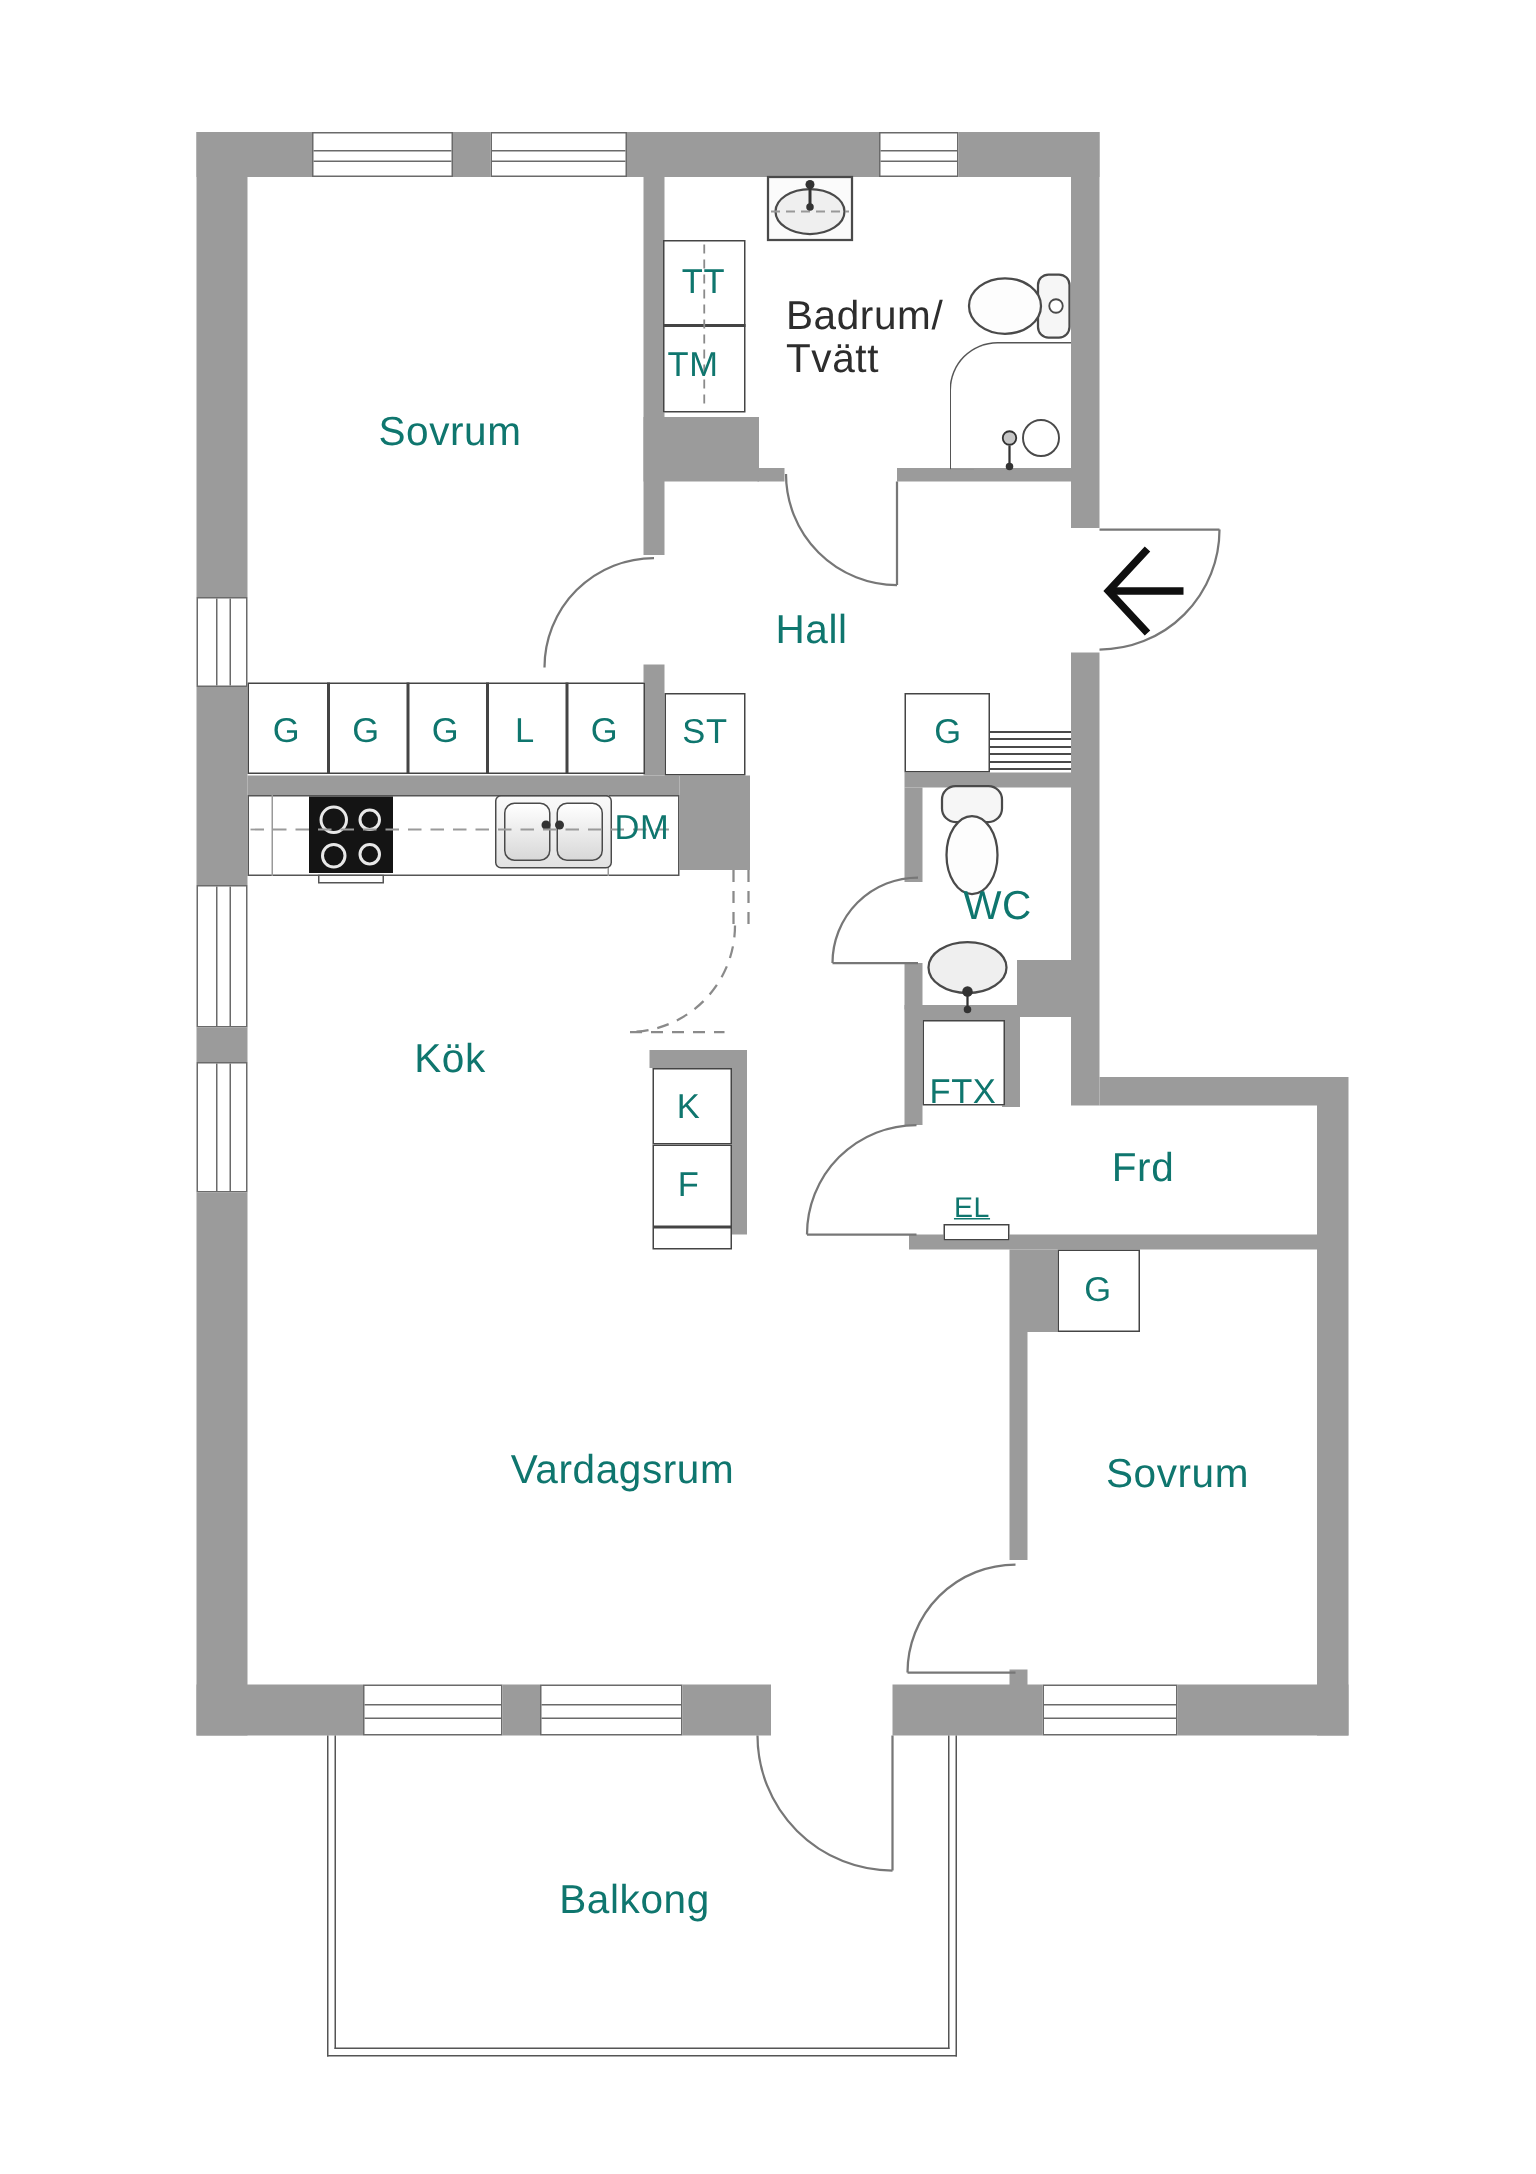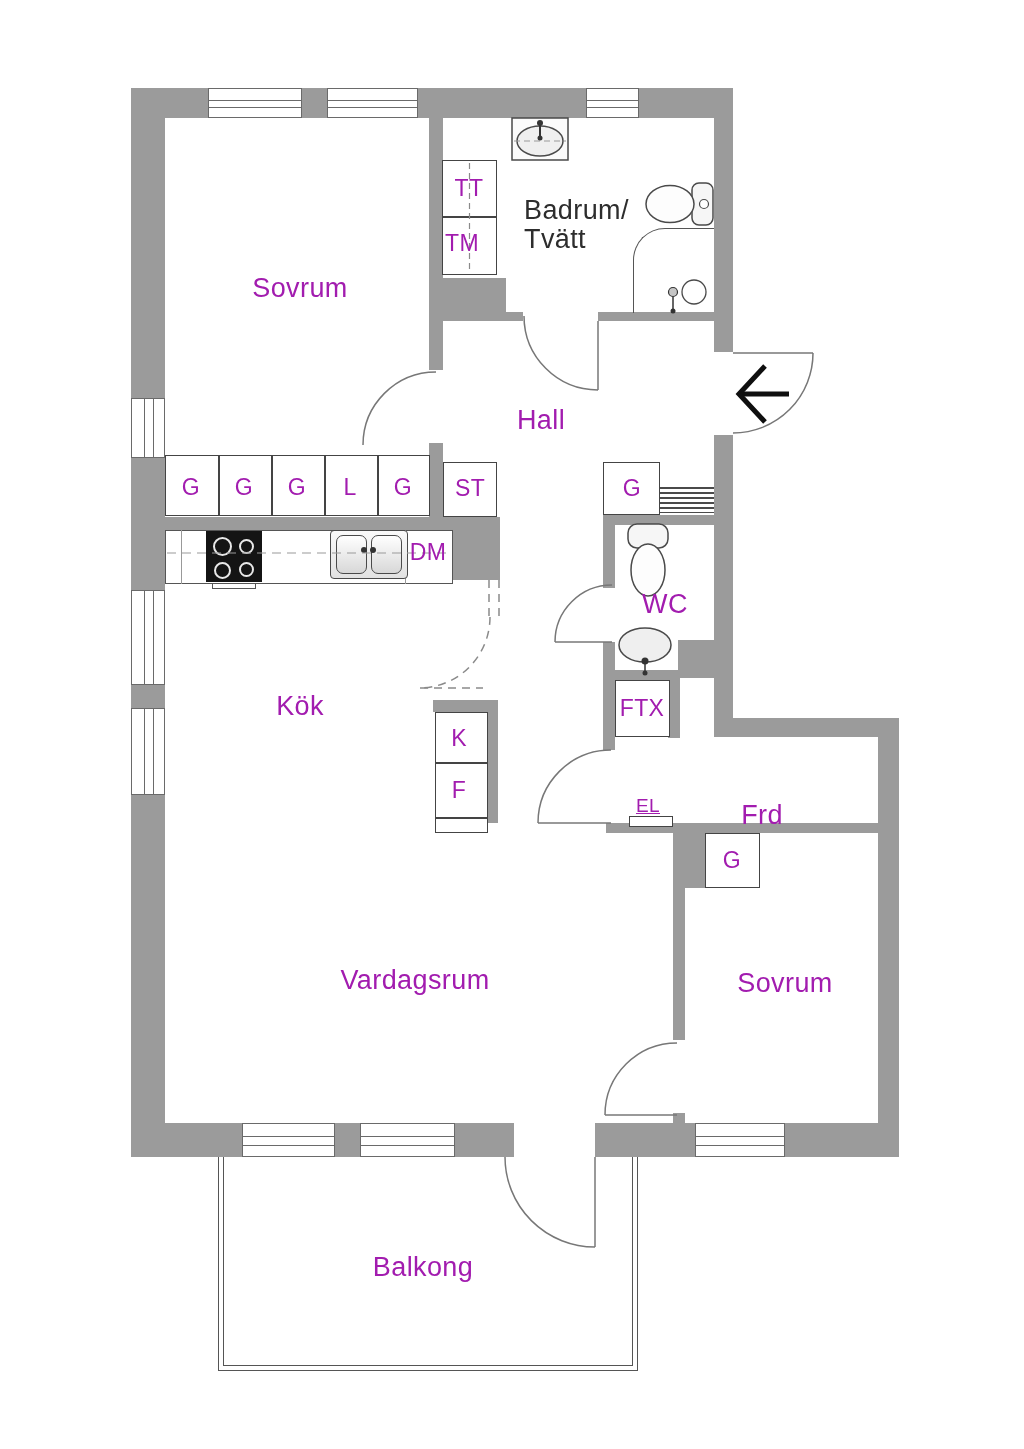--- a/index.html
+++ b/index.html
@@ -7,21 +7,21 @@
           font-family:"Liberation Sans", sans-serif;color:#2d2d2d;}
   .wall{position:absolute;background:#9b9b9b;}
   .win{position:absolute;background:#ffffff;border:1px solid #6a6a6a;box-sizing:border-box;}
   .win .l1,.win .l2{position:absolute;background:#6a6a6a;}
   .win-h .l1{left:0;right:0;height:1px;top:38%;}
   .win-h .l2{left:0;right:0;height:1px;top:66%;}
   .win-v .l1{top:0;bottom:0;width:1px;left:38%;}
   .win-v .l2{top:0;bottom:0;width:1px;left:66%;}
   .cab{position:absolute;background:#ffffff;border:1.5px solid #444444;box-sizing:border-box;}
   .lbl{position:absolute;transform:translate(-50%,-50%);white-space:nowrap;
-       font-size:27px;letter-spacing:0.4px;color:#a21caf;}
+       font-size:27px;letter-spacing:0.4px;color:#0f766e;}
   .lbl-s{font-size:23px;}
   .lbl-xs{font-size:19px;}
   .sep{position:absolute;background:#444444;}
   .sep-light{position:absolute;background:#999999;}
   svg.overlay{position:absolute;left:0;top:0;}
   .hatch{position:absolute;background:repeating-linear-gradient(to bottom,#4a4a4a 0px,#4a4a4a 1.5px,transparent 1.5px,transparent 5px);}
   .stove{position:absolute;background:#141414;}
   .burner{position:absolute;border:2px solid #e8e8e8;border-radius:50%;box-sizing:border-box;}
   .tray{position:absolute;background:#ffffff;border:1px solid #555555;box-sizing:border-box;}
   .counter{position:absolute;background:#ffffff;border:1px solid #555555;box-sizing:border-box;}
@@ -260,31 +260,31 @@
   <div style="position:absolute;left:524px;top:196px;font-size:27px;letter-spacing:0.4px;line-height:29px;">
     <div>Badrum/</div>
     <div>Tvätt</div>
   </div>
   <div class="lbl" style="left:541px;top:420px;">Hall</div>
   <div class="lbl" style="left:300px;top:706px;">Kök</div>
   <div class="lbl" style="left:415px;top:980px;">Vardagsrum</div>
   <div class="lbl" style="left:785px;top:983px;">Sovrum</div>
   <div class="lbl" style="left:423px;top:1267px;">Balkong</div>
   <div class="lbl" style="left:665px;top:604px;">WC</div>
-  <div class="lbl" style="left:762px;top:779px;margin-top:36px;">Frd</div>
+  <div class="lbl" style="left:762px;top:779px;">Frd</div>
 
   <div class="lbl lbl-s" style="left:469px;top:188px;">TT</div>
   <div class="lbl lbl-s" style="left:462px;top:243px;">TM</div>
   <div class="lbl lbl-s" style="left:191px;top:487px;">G</div>
   <div class="lbl lbl-s" style="left:244px;top:487px;">G</div>
   <div class="lbl lbl-s" style="left:297px;top:487px;">G</div>
   <div class="lbl lbl-s" style="left:350px;top:487px;">L</div>
   <div class="lbl lbl-s" style="left:403px;top:487px;">G</div>
   <div class="lbl lbl-s" style="left:470px;top:488px;">ST</div>
   <div class="lbl lbl-s" style="left:632px;top:488px;">G</div>
   <div class="lbl lbl-s" style="left:428px;top:552px;">DM</div>
-  <div class="lbl lbl-s" style="left:642px;top:708px;">FTX</div>
+  <div class="lbl lbl-s" style="left:642px;top:728px;">FTX</div>
   <div class="lbl lbl-s" style="left:459px;top:738px;">K</div>
   <div class="lbl lbl-s" style="left:459px;top:790px;">F</div>
   <div class="lbl lbl-xs" style="left:648px;top:806px;text-decoration:underline;">EL</div>
   <div class="lbl lbl-s" style="left:732px;top:860px;">G</div>
 
 </div>
 
 </body></html>

